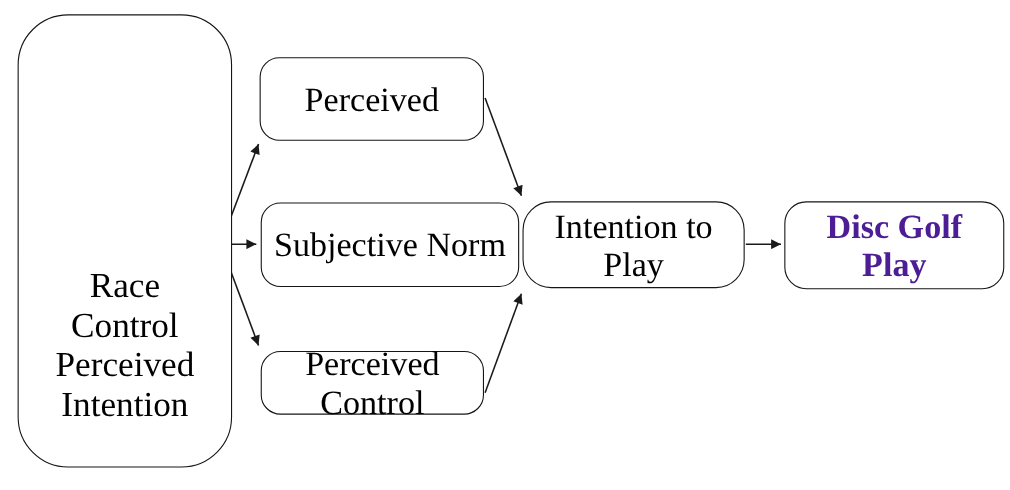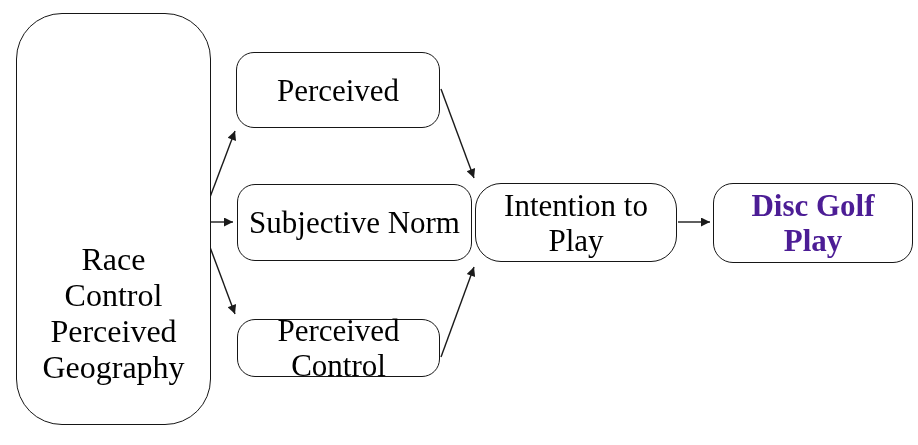--- a/index.html
+++ b/index.html
@@ -78,21 +78,21 @@
     <line class="arrow-line" x1="441" y1="89" x2="474" y2="178" marker-end="url(#arrowhead)"></line>
     <line class="arrow-line" x1="441" y1="222" x2="471" y2="222" marker-end="url(#arrowhead)"></line>
     <line class="arrow-line" x1="441" y1="357" x2="474" y2="267" marker-end="url(#arrowhead)"></line>
     <line class="arrow-line" x1="678" y1="222" x2="710" y2="222" marker-end="url(#arrowhead)"></line>
   </svg>
 
   <div class="box demo-box">
     <div class="label">Race</div>
     <div class="label">Control</div>
     <div class="label">Perceived</div>
-    <div class="label">Geography</div>
+    <div class="label">Intention</div>
   </div>
 
   <div class="box node attitude-box">
     <span class="label">Perceived</span>
   </div>
 
   <div class="box node subjective-norm-box">
     <span class="label">Subjective Norm</span>
   </div>
 

